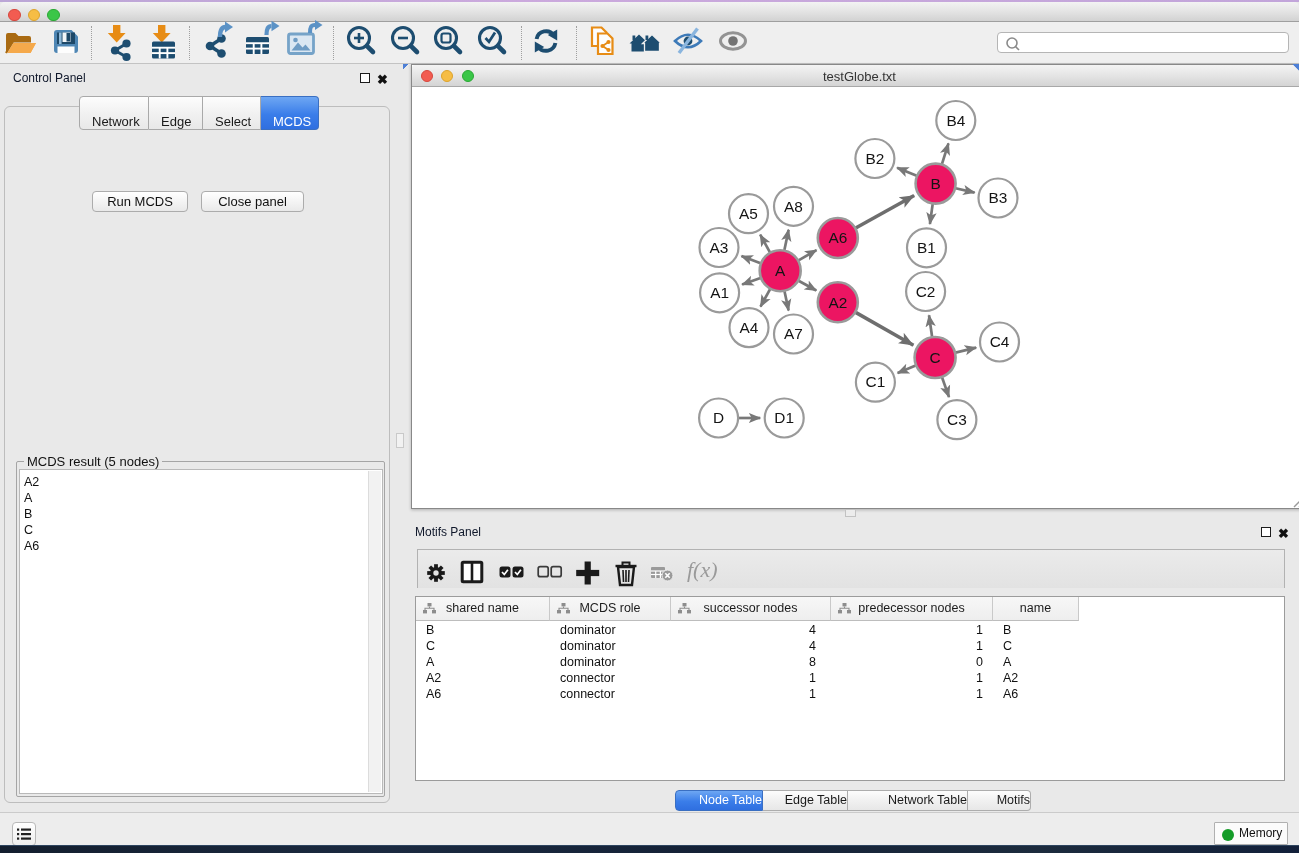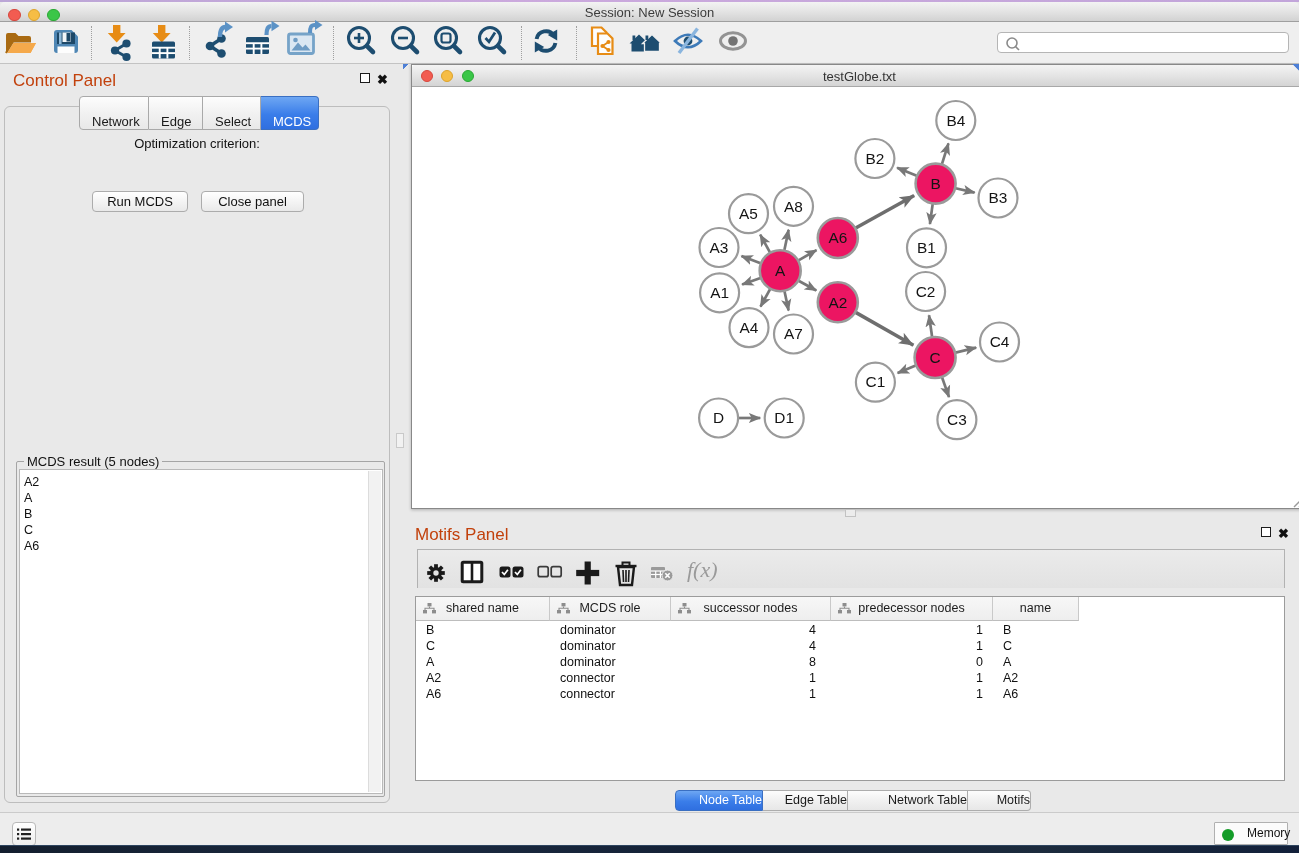--- a/index.html
+++ b/index.html
@@ -9,21 +9,21 @@
 #deskBot{left:0;top:845px;width:1299px;height:8px;background:linear-gradient(90deg,#131e2e,#1b2a40 30%,#142136 55%,#1c2b3d 80%,#12203a);border-top:1px solid #2e4560}
 
 #titlebar{left:0;top:2px;width:1299px;height:20px;background:linear-gradient(#f3f3f3,#e2e2e2 55%,#d2d2d2);border-bottom:1px solid #9f9f9f;border-radius:5px 5px 0 0}
 #titlebar .t{position:absolute;left:0;right:0;top:3px;text-align:center;font-size:13px;color:#3c3c3c}
 .tl{position:absolute;top:6.5px;width:12.5px;height:12.5px;border-radius:50%}
 
 #toolbar{left:0;top:22px;width:1299px;height:42px;background:#efefef;border-bottom:1px solid #c3c3c3}
 .sep{position:absolute;top:4px;height:34px;width:0;border-left:1px dotted #9f9f9f}
 #search{position:absolute;left:997px;top:10px;width:292px;height:21px;background:#fff;border:1px solid #b5b5b5;border-radius:4px}
 
-.ptitle{font-size:17px;color:#c2410c}
+.ptitle{font-size:12px;color:#0f172a}
 .float-ico{position:absolute;width:10px;height:10px;border:1.6px solid #1c1c1c;background:#fff}
 .close-ico{position:absolute;font-size:13px;font-weight:bold;color:#111;line-height:10px}
 
 #cpanel{left:0;top:64px;width:394px;height:748px}
 #cpTabPane{position:absolute;left:4px;top:42px;width:386px;height:697px;border:1px solid #bdbdbd;border-radius:6px;background:#e9e9e9}
 .tabrow{position:absolute;top:32px;height:20px;display:flex}
 .tab{height:20px;border:1px solid #a9a9a9;border-left:none;background:linear-gradient(#fdfdfd,#f2f2f2 48%,#e8e8e8);font-size:13px;color:#1a1a1a;text-align:center;line-height:18px;padding:16px 12px}
 .tab.first{border-left:1px solid #a9a9a9;border-radius:4px 0 0 4px}
 .tab.last{border-radius:0 4px 4px 0}
 .tab.sel{background:linear-gradient(#6ea7f3,#3a7de9 55%,#2f6fe0);color:#fff;border-color:#3a6fc2}
@@ -54,30 +54,29 @@
 .th svg{position:absolute;left:7px;top:6px}
 .td{position:absolute;font-size:12.5px;color:#111;height:16px;line-height:16px}
 .tabrow2{position:absolute;top:272px;height:21px;display:flex}
 .tab2{height:21px;border:1px solid #adadad;border-left:none;background:linear-gradient(#fdfdfd,#f1f1f1 48%,#e7e7e7);font-size:12.5px;color:#1a1a1a;text-align:right;line-height:19px;white-space:nowrap;overflow:hidden}
 .tab2.first{border-left:1px solid #adadad;border-radius:4px 0 0 4px}
 .tab2.last{border-radius:0 4px 4px 0}
 .tab2.sel{background:linear-gradient(#6ea7f3,#3a7de9 55%,#2f6fe0);color:#fff;border-color:#3a6fc2}
 
 #status{left:0;top:812px;width:1299px;height:33px;background:#ededed;border-top:1px solid #cbcbcb}
 #listbtn{position:absolute;left:12px;top:9px;width:24px;height:24px;background:linear-gradient(#fff,#eee);border:1px solid #b9b9b9;border-radius:4px}
-#membtn{position:absolute;left:1214px;top:9px;width:74px;height:23px;background:#fbfbfb;border:1px solid #b0b0b0;border-radius:1px;font-size:12px;color:#111;text-align:left;line-height:21px;padding-left:32px}
+#membtn{position:absolute;left:1214px;top:9px;width:74px;height:23px;background:#fbfbfb;border:1px solid #b0b0b0;border-radius:1px;font-size:12px;color:#111;text-align:left;line-height:21px;padding-left:24px}
 #membtn .dot{position:absolute;left:7px;top:5.5px;width:12px;height:12px;border-radius:50%;background:#149c28;border:none}
 </style></head>
 <body>
 <div class="abs" id="deskTop"></div>
 <div class="abs" id="titlebar">
   <div class="tl" style="left:8px;background:#f25c51;border:1px solid #d6473d"></div>
   <div class="tl" style="left:27.5px;background:#f6bd45;border:1px solid #dda32b"></div>
   <div class="tl" style="left:47px;background:#3bc648;border:1px solid #2aa834"></div>
-  <div class="t">Session: New Session</div>
 </div>
 <div class="abs" id="toolbar">
   <div class="sep" style="left:91px"></div>
   <div class="sep" style="left:189px"></div>
   <div class="sep" style="left:333px"></div>
   <div class="sep" style="left:521px"></div>
   <div class="sep" style="left:576px"></div>
   <svg width="38" height="42" style="position:absolute;top:-2px;left:2px">
       <path d="M4,33 L4,15 Q4,13 6,13 L13.5,13 L16.5,16 L27,16 Q29,16 29,18 L29,21.5 L11,21.5 Z" fill="#a96a12"></path>
       <path d="M11.5,23 L34,23 L28.5,33 L5.5,33 Z" fill="#f5a94b"></path>
@@ -212,21 +211,20 @@
   <div class="ptitle abs" style="left:13px;top:7px">Control Panel</div>
   <div class="float-ico" style="left:360px;top:9px"></div>
   <div class="close-ico" style="left:377px;top:11px">✖</div>
   <div id="cpTabPane"></div>
   <div class="tabrow" style="left:79px">
     <div class="tab first" style="width:70px">Network</div>
     <div class="tab" style="width:54px">Edge</div>
     <div class="tab" style="width:58px">Select</div>
     <div class="tab sel last" style="width:58px">MCDS</div>
   </div>
-  <div id="optlabel">Optimization criterion:</div>
   <div class="btn" style="left:92px;top:127px;width:96px">Run MCDS</div>
   <div class="btn" style="left:201px;top:127px;width:103px">Close panel</div>
   <div id="fieldset">
     <div class="legend">MCDS result (5 nodes)</div>
     <div id="mcdslist">
       <div class="it" style="margin-top:4px">A2</div>
       <div class="it">A</div>
       <div class="it">B</div>
       <div class="it">C</div>
       <div class="it">A6</div>

